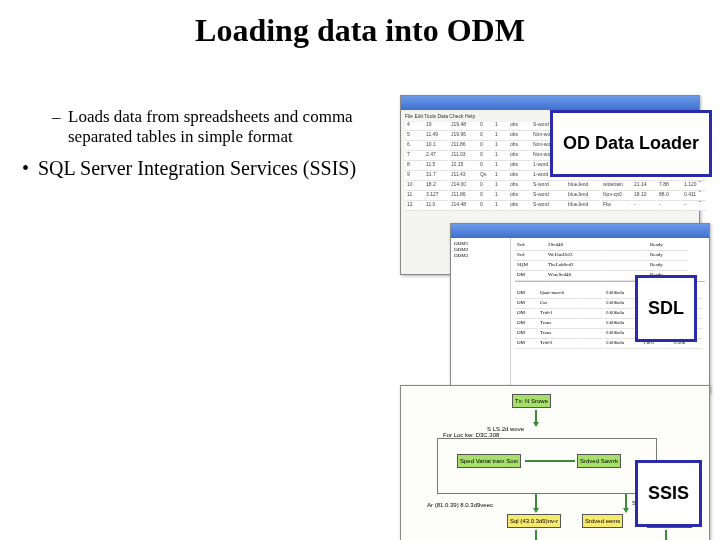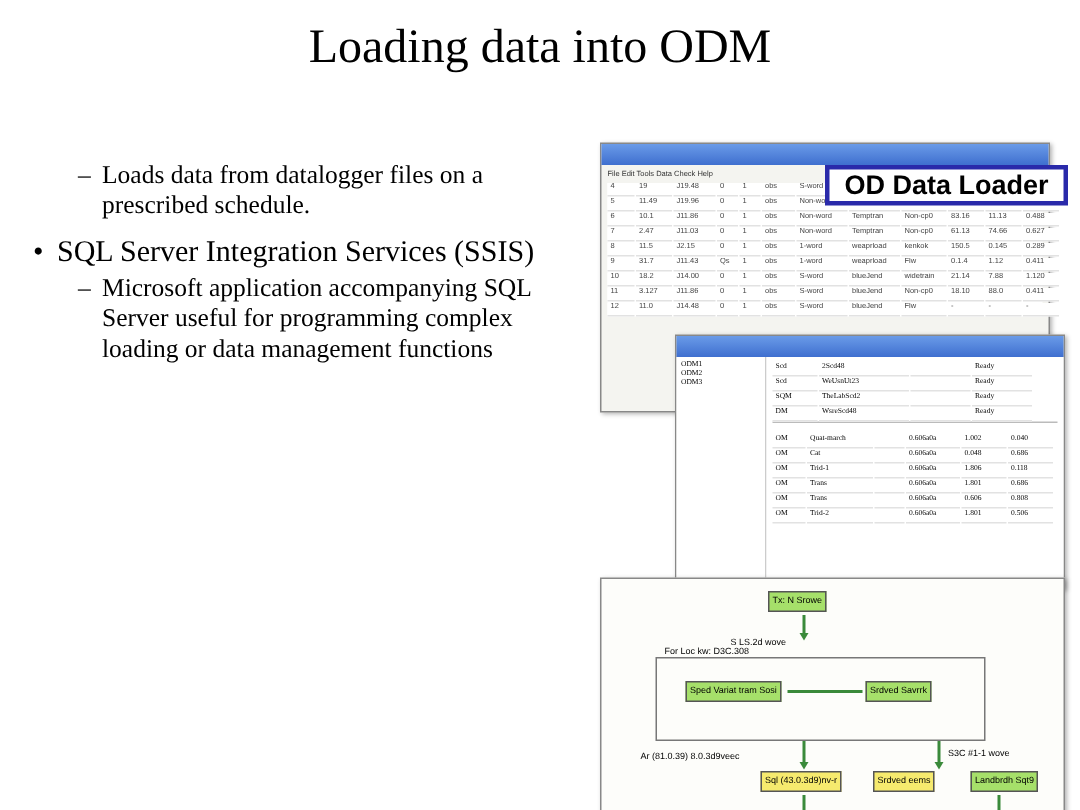--- a/index.html
+++ b/index.html
@@ -9,21 +9,21 @@
     height: 540px;
     font-family: "Times New Roman", serif;
     background: #fff;
     position: relative;
     overflow: hidden;
   }
   .title {
     text-align: center;
     font-size: 32px;
     padding: 12px 0 6px 0;
-    font-weight: normal;
+    font-weight: bold;
   }
   .content {
     position: relative;
     width: 100%;
     height: calc(100% - 60px);
   }
   .left-col {
     position: absolute;
     left: 18px;
     top: 50px;
@@ -101,21 +101,21 @@
     background:#fff; overflow:hidden;
   }
   
   .callout {
     position: absolute;
     background: #fff;
     border: 3px solid #2a2aaa;
     font-family: Arial, sans-serif;
     font-weight: bold;
     font-size: 18px;
-    padding: 0 10px;
+    padding: 20px 10px;
     z-index: 50;
   }
   .callout.c1 { left: 550px; top: 55px; }
   .callout.c2 { left: 635px; top: 220px; }
   .callout.c3 { left: 635px; top: 405px; }
   
   .flow {
     position: absolute;
     inset: 6px;
   }
@@ -144,25 +144,24 @@
   .small-list div { margin-bottom:1px; }
 </style>
 </head>
 <body>
 
 <div class="title">Loading data into ODM</div>
 
 <div class="content">
 
   <div class="left-col">
-
-    <div class="sub">Loads data from datalogger files on a prescribed schedule.</div>
+    <div class="sub">Loads data from spreadsheets and comma separated tables in simple format</div>
+
 
     <div class="bullet">SQL Server Integration Services (SSIS)</div>
-    <div class="sub">Microsoft application accompanying SQL Server useful for programming complex loading or data management functions</div>
   </div>
 
   <div class="mock mock1">
     <div class="mock-titlebar"></div>
     <div class="mock-body">
       <div style="color:#333;margin-bottom:2px;">File Edit Tools Data Check Help</div>
       <div id="grid1" class="mock-grid" style="grid-template-columns:18px 24px 28px 14px 14px 22px 34px 34px 30px 24px 24px 24px;">
           <div>4</div>
           <div>19</div>
           <div>J19.48</div>
@@ -368,14 +367,16 @@
       <div class="flow-box fb-green" style="left:240px;top:122px;">Landbrdh Sqt9</div>
 
       <div class="flow-line" style="left:128px;top:138px;width:2px;height:16px;"></div>
 
       <div class="flow-line" style="left:258px;top:138px;width:2px;height:16px;"></div>
 
     </div>
   </div>
 
   <div class="callout c1">OD Data Loader</div>
+  <div class="callout c2">SDL</div>
+  <div class="callout c3">SSIS</div>
 
 </div>
 
 </body></html>

